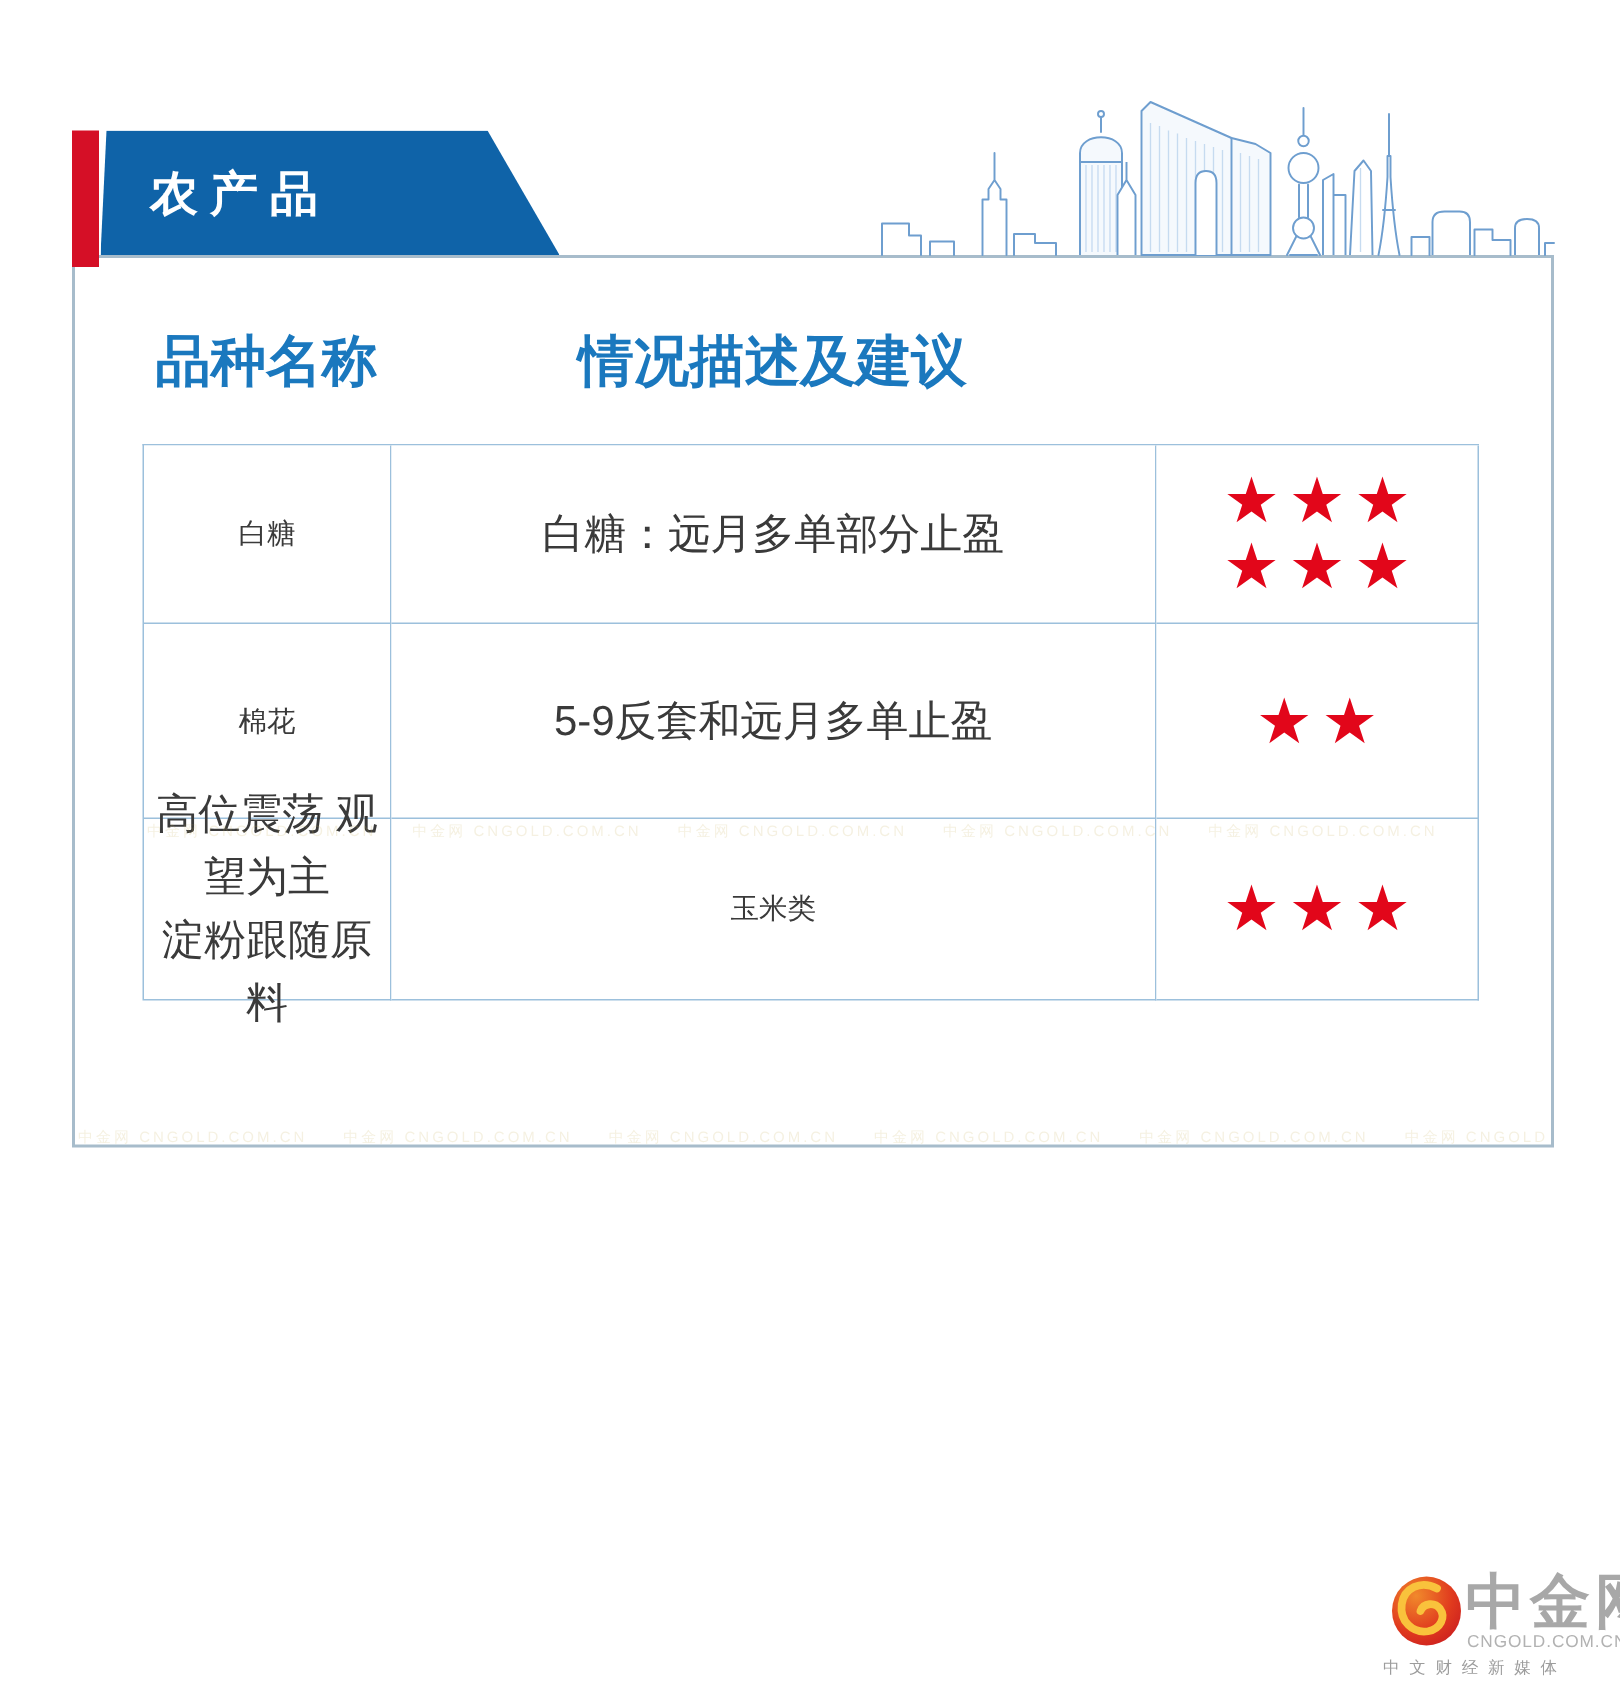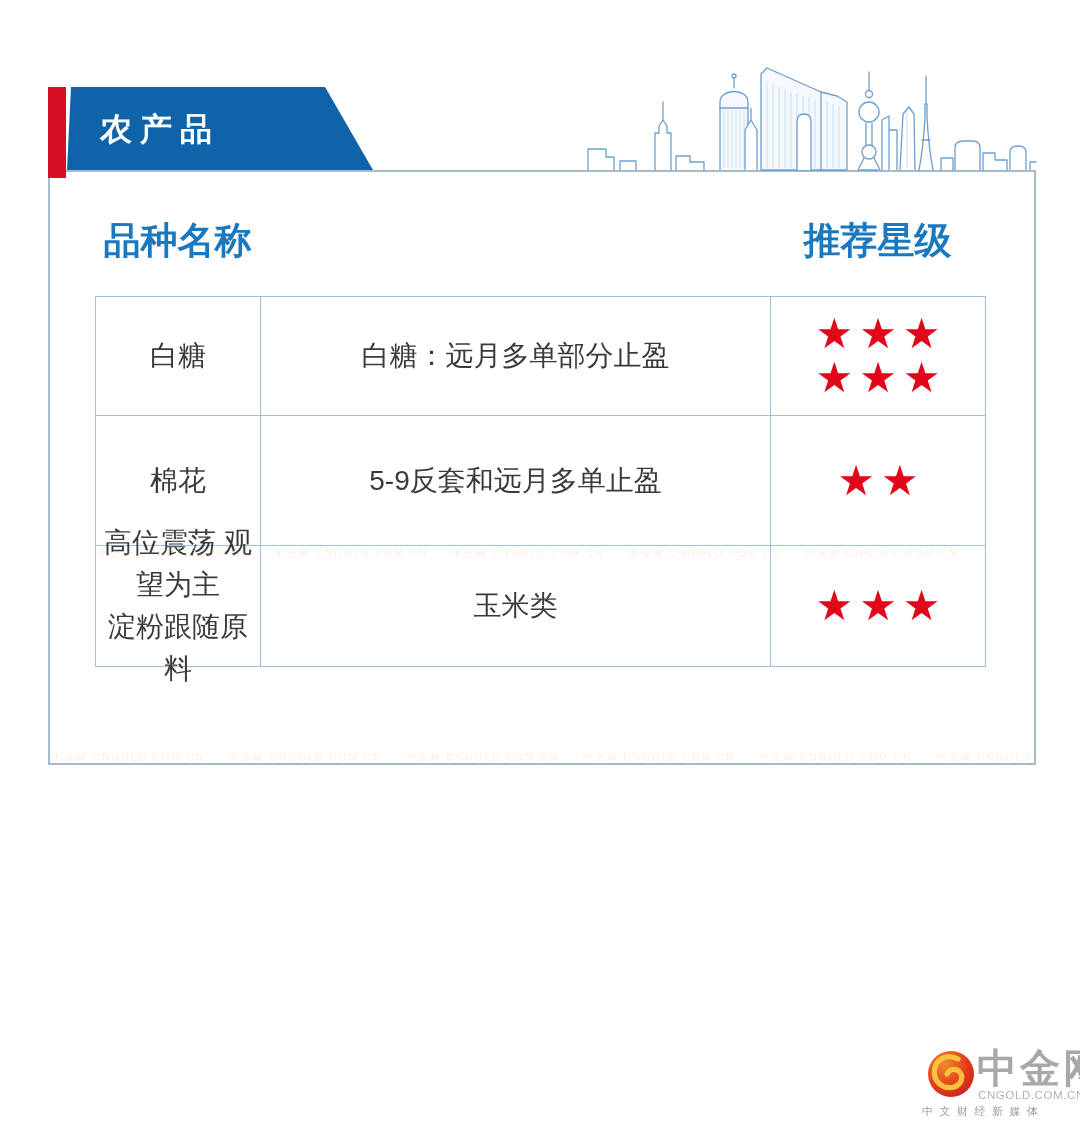--- a/index.html
+++ b/index.html
@@ -51,21 +51,21 @@
   .ag-table{position:absolute;left:95px;top:296px;z-index:2;display:grid;
     grid-template-columns:165px 510px 215px;
     border-top:1px solid var(--table_border);border-left:1px solid var(--table_border);
     background:transparent;}
   .cell{border-right:1px solid var(--table_border);border-bottom:1px solid var(--table_border);
     display:flex;flex-direction:column;align-items:center;justify-content:center;
     box-sizing:border-box;background:#fff;}
   .r0{height:119px;}
   .r1{height:130px;}
   .r2{height:121px;}
-  .cell.name{font-size:28px;color:var(--body_text);}
+  .cell.name{font-size:19px;color:var(--body_text);}
   .cell.desc{font-size:28px;color:var(--body_text);line-height:42px;text-align:center;}
   .cell.stars{color:var(--star_red);font-size:42px;line-height:44px;
     letter-spacing:6px;padding-left:6px;text-align:center;}
 
   
   .wm{position:absolute;z-index:4;font-size:10px;letter-spacing:2px;white-space:nowrap;
     overflow:hidden;color:var(--watermark_gold);opacity:0.18;pointer-events:none;}
   #wm1{left:98px;top:547px;width:884px;height:13px;}
   #wm2{left:52px;top:751px;width:980px;height:13px;}
 
@@ -127,21 +127,21 @@
       <path class="sk" d="M455,112 V104 H461"></path>
     </svg>
   </div>
 
   <div class="banner-red"></div>
   <div class="banner-blue">
     <span class="banner-title">农产品</span>
   </div>
 
   <div class="col-header ch0">品种名称</div>
-  <div class="col-header ch2">推荐星级</div>
+  <div class="col-header ch1">情况描述及建议</div>
 
   <div class="ag-table" id="ag-table">
       <div class="cell name r0">白糖</div>
       <div class="cell desc r0">
         <div>白糖：远月多单部分止盈</div>
       </div>
       <div class="cell stars r0">
         <div>★★★</div>
         <div>★★★</div>
       </div>

